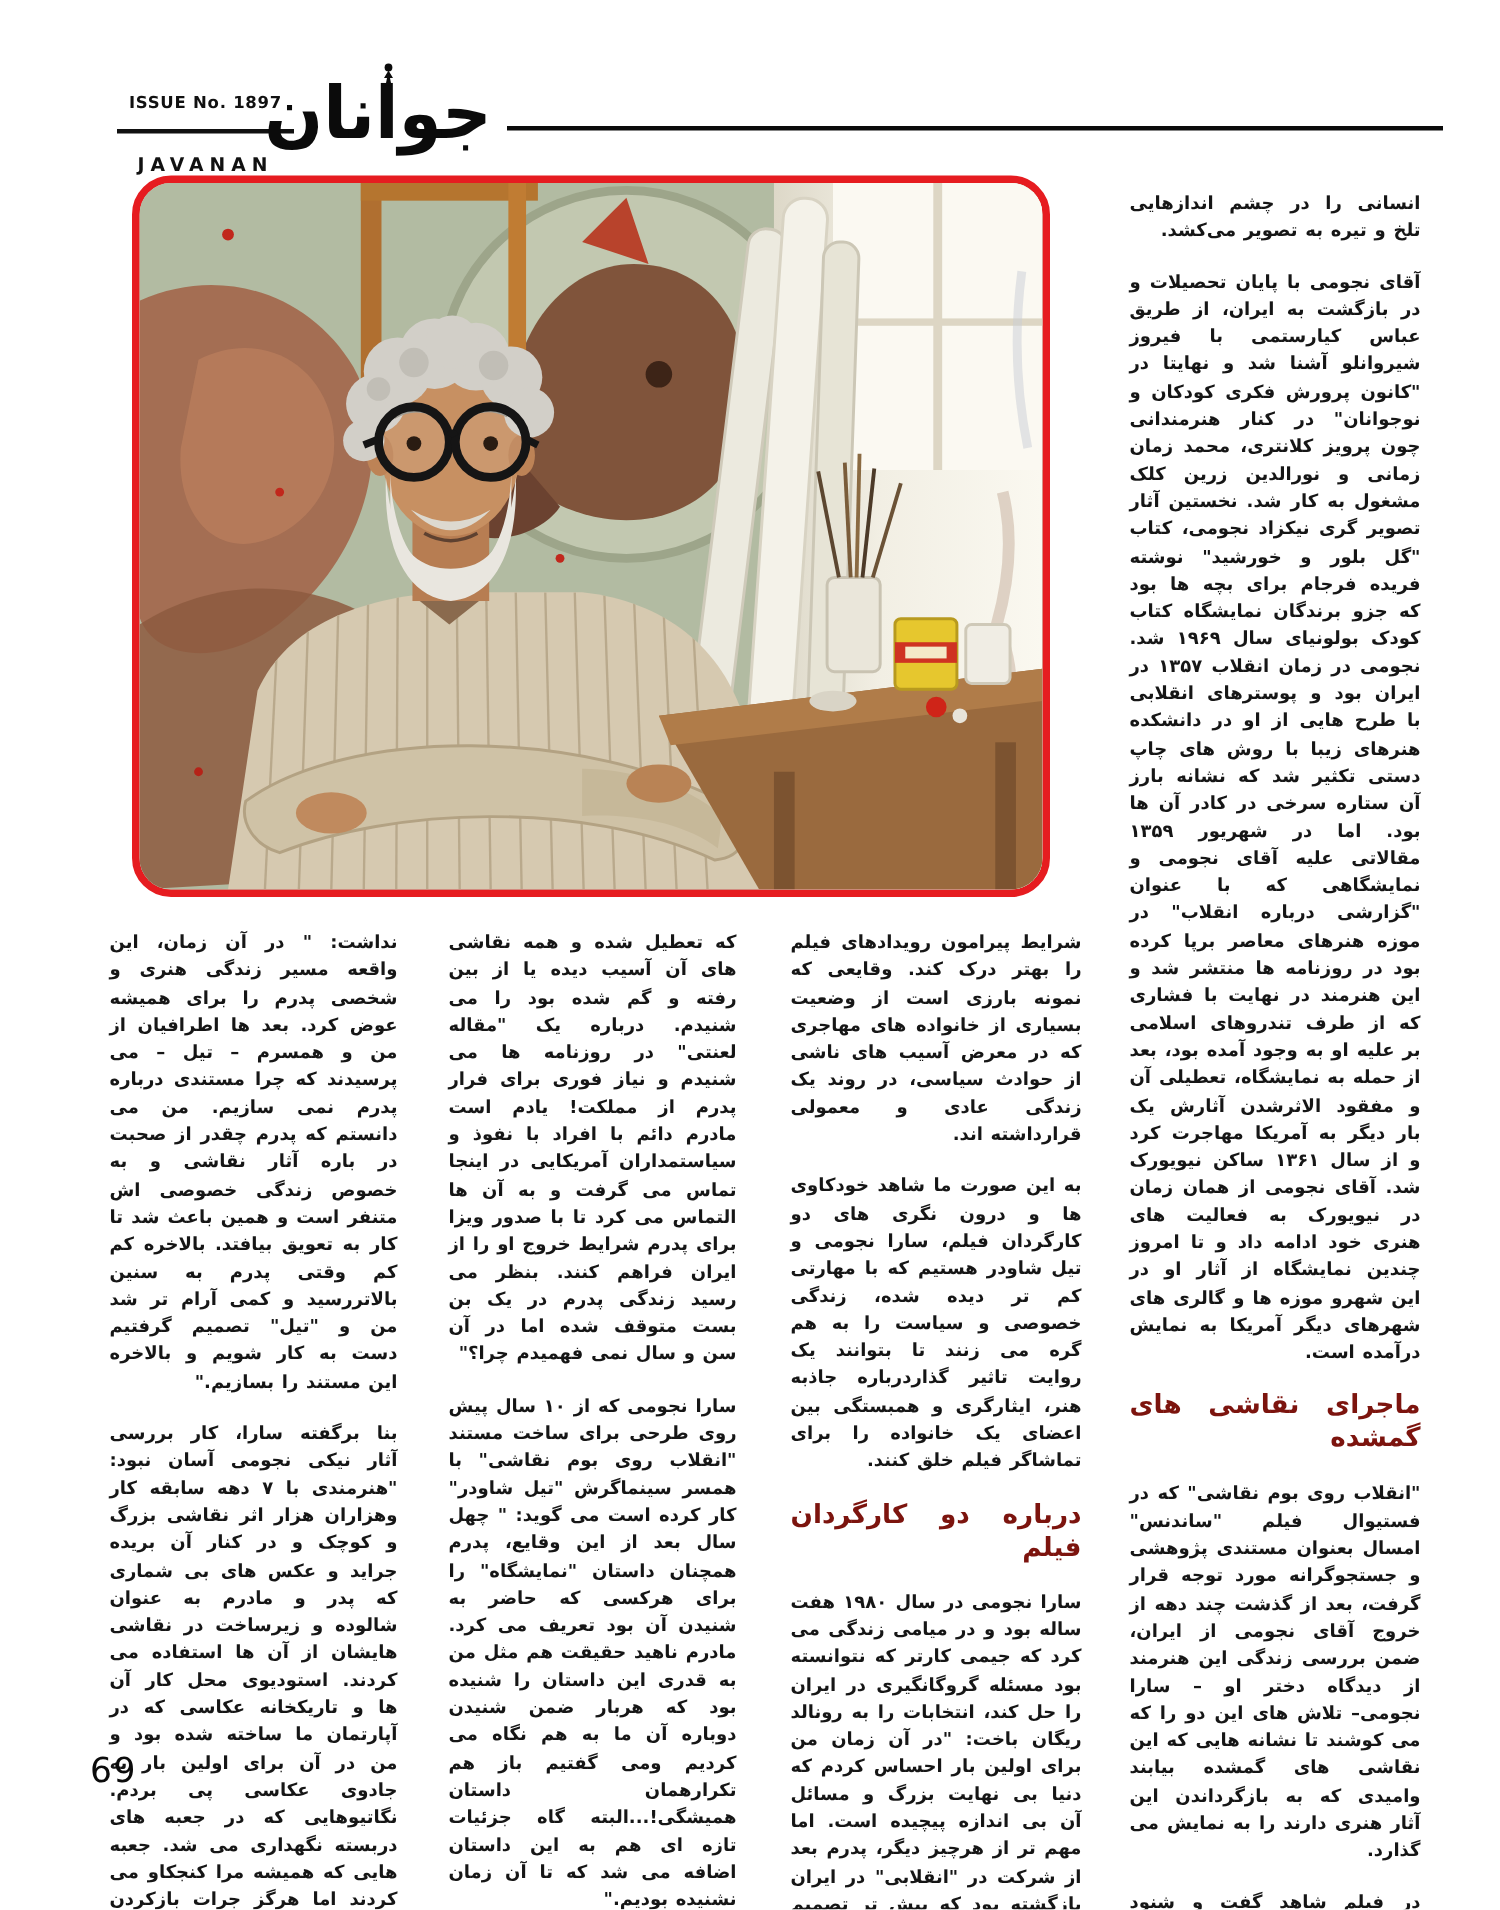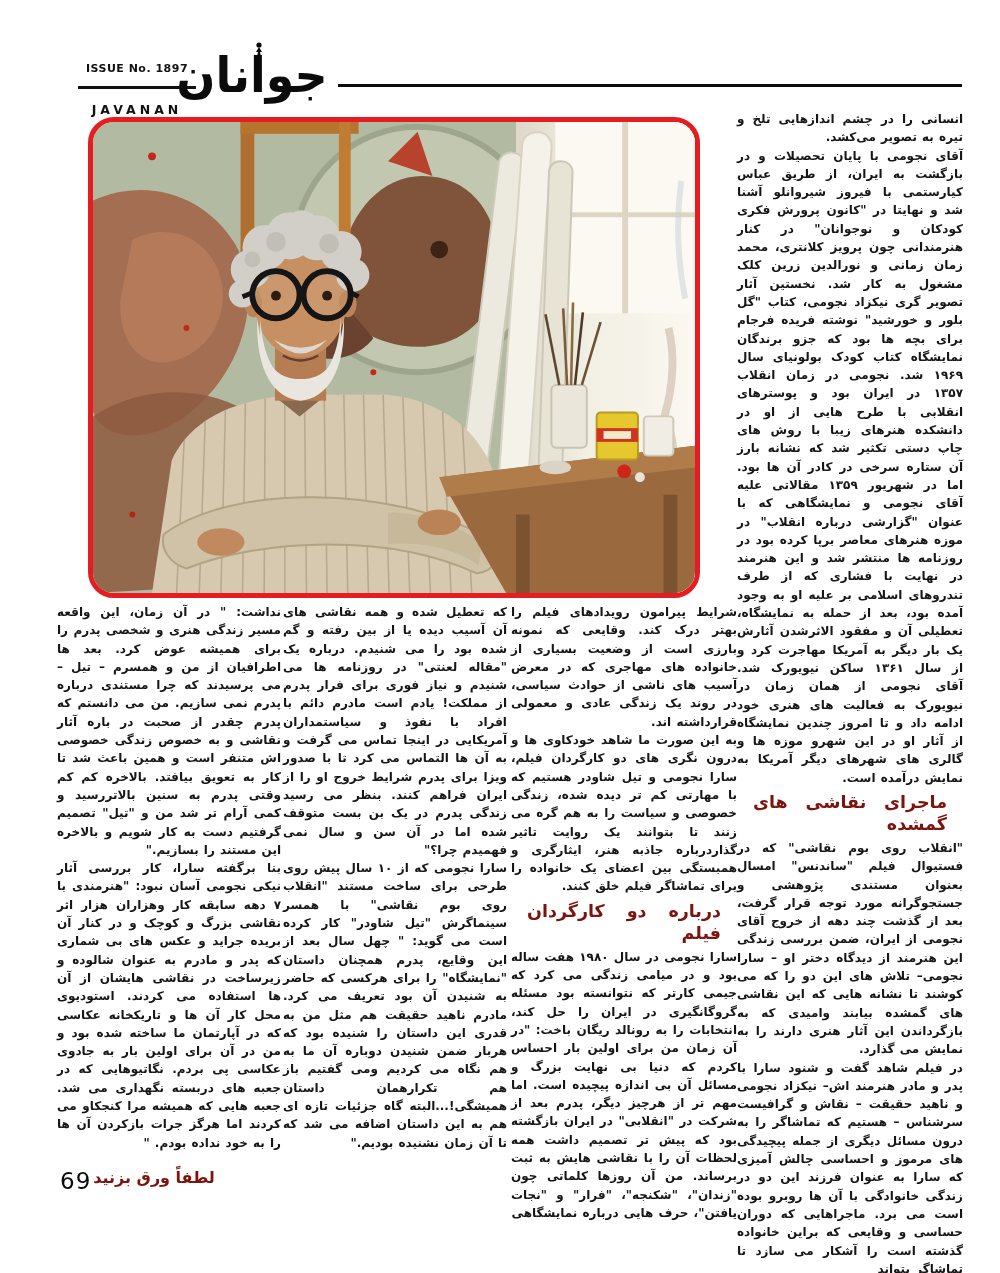--- a/index.html
+++ b/index.html
@@ -14,21 +14,21 @@
             font-size:46px;font-weight:bold;color:#0b0b0b;line-height:54px;text-align:center;
             transform:scaleY(1.05);}
   .hdr-person{position:absolute;left:252px;top:42px;}
   .hdr-rule{position:absolute;left:338px;top:84px;width:624px;height:3px;background:#0b0b0b;}
   
   .photo-frame{position:absolute;left:88px;top:117px;width:612px;height:481px;border:5px solid #e61c20;
                border-radius:26px;box-sizing:border-box;overflow:hidden;background:#cfd3c0;}
   .photo-frame svg{display:block;width:100%;height:100%;}
   
   .col{position:absolute;direction:rtl;text-align:justify;color:#161616;}
-  .col p{margin:0;font-size:12px;line-height:18.3px;font-weight:bold;word-spacing:1px;}
+  .col p{margin:16px;font-size:12px;line-height:18.3px;font-weight:bold;word-spacing:1px;}
   .col h2{margin:4px 16px 4px;font-size:17.5px;line-height:22px;font-weight:bold;color:#7c140e;}
   #col1{left:737px;top:110px;width:226px;}
   #col2{left:511px;top:603px;width:226px;}
   #col3{left:283px;top:603px;width:224px;}
   #col4{left:57px;top:603px;width:224px;}
   .turn-note{margin:16px 30px 0 0;text-align:center;font-size:16px;font-weight:bold;color:#7c140e;}
   .page-num{position:absolute;left:60px;top:1168px;font-size:23px;font-weight:normal;color:#0b0b0b;
             letter-spacing:1px;}
 </style>
 </head>

